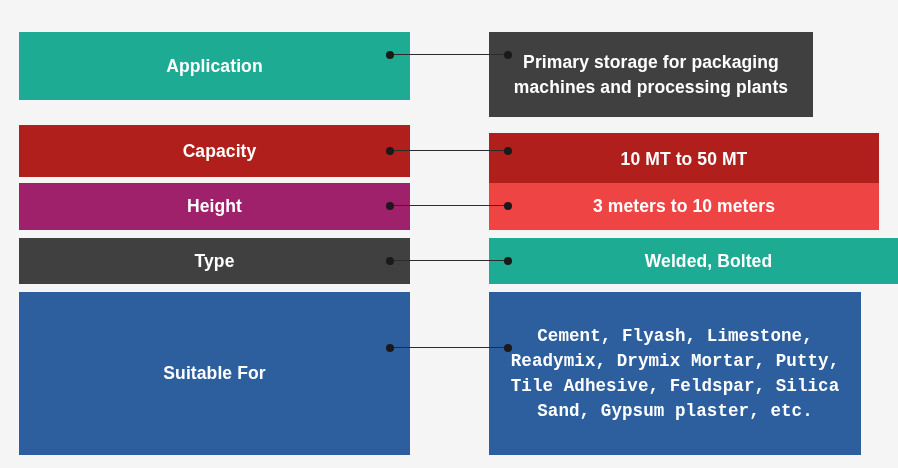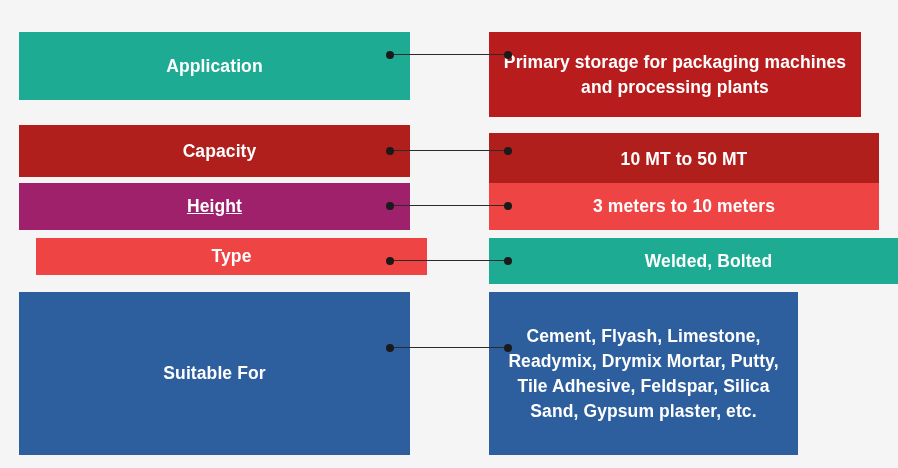--- a/index.html
+++ b/index.html
@@ -91,57 +91,57 @@
 </head>
 <body>
 
 <div id="spec-table">
 
   <div class="watermark">02</div>
 
   <div id="rows-host">
       <div class="spec-row" style="top: 0px;">
         <div class="cell cell-label" style="top: 32px; height: 68px; left: 19px; width: 391px; background: rgb(30, 171, 147);">Application</div>
-        <div class="cell cell-value" style="top: 32px; height: 85px; left: 489px; width: 372px; background: #b91c1c;">Primary storage for packaging machines and processing plants</div>
+        <div class="cell cell-value" style="top: 32px; height: 85px; left: 489px; width: 324px; background: #404040;">Primary storage for packaging machines and processing plants</div>
         <div class="connector" style="left: 385px; width: 128px; top: 49px;">
           <div class="line" style="width: 118px;"></div>
           <div class="dot left"></div>
           <div class="dot right"></div>
         </div>
       </div>
       <div class="spec-row" style="top: 0px;">
         <div class="cell cell-label" style="top: 125px; height: 52px; left: 19px; width: 391px; background: rgb(176, 31, 28); padding-left: 24px;">Capacity</div>
         <div class="cell cell-value" style="top: 125px; height: 52px; left: 489px; width: 390px; background: rgb(176, 31, 28); margin-top: 8px;">10 MT to 50 MT</div>
         <div class="connector" style="left: 385px; width: 128px; top: 145px;">
           <div class="line" style="width: 118px;"></div>
           <div class="dot left"></div>
           <div class="dot right"></div>
         </div>
       </div>
       <div class="spec-row" style="top: 0px;">
-        <div class="cell cell-label" style="top: 183px; height: 47px; left: 19px; width: 391px; background: rgb(159, 33, 108); text-decoration: underline;">Height</div>
+        <div class="cell cell-label" style="top: 183px; height: 47px; left: 19px; width: 391px; background: rgb(159, 33, 108);">Height</div>
         <div class="cell cell-value" style="top: 183px; height: 47px; left: 489px; width: 390px; background: #ef4444;">3 meters to 10 meters</div>
         <div class="connector" style="left: 385px; width: 128px; top: 200px;">
           <div class="line" style="width: 118px;"></div>
           <div class="dot left"></div>
           <div class="dot right"></div>
         </div>
       </div>
       <div class="spec-row" style="top: 0px;">
-        <div class="cell cell-label" style="top: 238px; height: 37px; left: 36px; width: 391px; background: #ef4444;">Type</div>
+        <div class="cell cell-label" style="top: 238px; height: 46px; left: 19px; width: 391px; background: #404040;">Type</div>
         <div class="cell cell-value" style="top: 238px; height: 46px; left: 489px; width: 439px; background: rgb(30, 171, 147);">Welded, Bolted</div>
         <div class="connector" style="left: 385px; width: 128px; top: 255px;">
           <div class="line" style="width: 118px;"></div>
           <div class="dot left"></div>
           <div class="dot right"></div>
         </div>
       </div>
       <div class="spec-row" style="top: 0px;">
         <div class="cell cell-label" style="top: 292px; height: 163px; left: 19px; width: 391px; background: rgb(45, 95, 158);">Suitable For</div>
-        <div class="cell cell-value" style="top: 292px; height: 163px; left: 489px; width: 309px; background: rgb(45, 95, 158);">Cement, Flyash, Limestone, Readymix, Drymix Mortar, Putty, Tile Adhesive, Feldspar, Silica Sand, Gypsum plaster, etc.</div>
+        <div class="cell cell-value" style="top: 292px; height: 163px; left: 489px; width: 372px; background: rgb(45, 95, 158); font-family: Liberation Mono, monospace;">Cement, Flyash, Limestone, Readymix, Drymix Mortar, Putty, Tile Adhesive, Feldspar, Silica Sand, Gypsum plaster, etc.</div>
         <div class="connector" style="left: 385px; width: 128px; top: 342px;">
           <div class="line" style="width: 118px;"></div>
           <div class="dot left"></div>
           <div class="dot right"></div>
         </div>
       </div>
     </div>
 
 </div>
 

